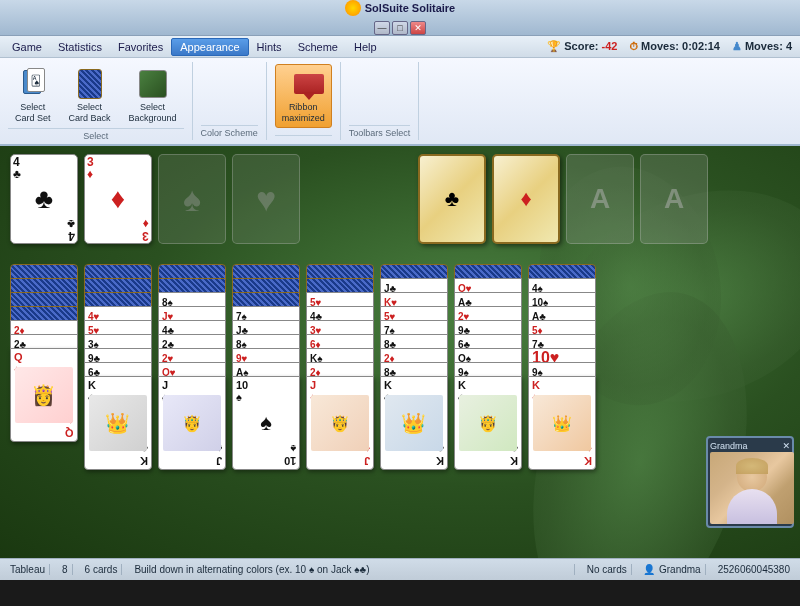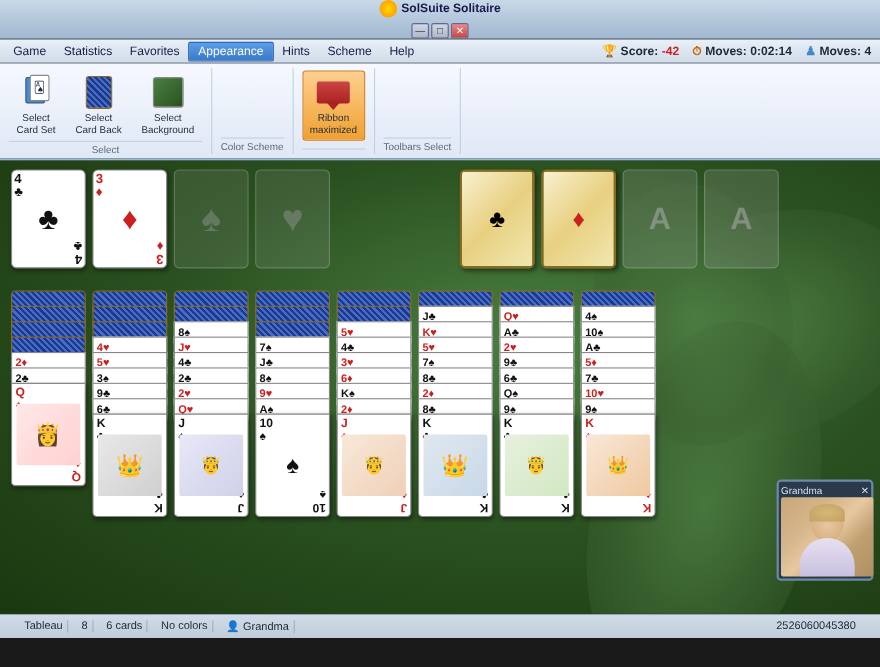--- a/index.html
+++ b/index.html
@@ -67,21 +67,21 @@
       align-items: center;
       padding: 3px 6px;
       cursor: pointer;
       border-radius: 3px;
       font-size: 9px;
       color: #1a2a3a;
       text-align: center;
       min-width: 44px;
       border: 1px solid transparent;
     }
-    .ribbon-btn.active { background: linear-gradient(to bottom, #ffd090, #f0a030); border-color: #d08020; }
+    .ribbon-btn.active { background: linear-gradient(to bottom, #ffd090, #f0a030); border-color: #d08020; align-items: flex-end; }
     .ribbon-btn .btn-icon { width: 32px; height: 32px; margin-bottom: 2px; display: flex; align-items: center; justify-content: center; }
     .ribbon-btn .btn-label { font-size: 9px; line-height: 1.2; }
 
     
     .color-scheme-btn {
       display: flex;
       flex-direction: column;
       align-items: center;
       padding: 2px 6px;
       cursor: pointer;
@@ -110,21 +110,21 @@
       opacity: 0.7;
     }
 
     
     #statusbar {
       height: 22px;
       background: linear-gradient(to bottom, #d0dce8, #c0ccd8);
       border-top: 1px solid #a0b0c0;
       display: flex;
       align-items: center;
-      padding: 0 18px;
+      padding: 0 6px;
       font-size: 10px;
       color: #1a2a3a;
       gap: 8px;
     }
     #statusbar .status-item { padding: 0 4px; border-right: 1px solid #a0b0c0; }
     #statusbar .status-item:last-child { border-right: none; margin-left: auto; }
 
     
     #photo-widget {
       position: absolute;
@@ -548,21 +548,21 @@
           <span style="color:#111;font-size:10px;font-weight:bold;">A♣</span>
         </div>
       <div style="position:absolute;top:56px;left:0;width:68px;height:20px;background:white;border:1px solid #888;display:flex;align-items:center;padding-left:3px;">
           <span style="color:#cc2020;font-size:10px;font-weight:bold;">5♦</span>
         </div>
       <div style="position:absolute;top:70px;left:0;width:68px;height:20px;background:white;border:1px solid #888;display:flex;align-items:center;padding-left:3px;">
           <span style="color:#111;font-size:10px;font-weight:bold;">7♣</span>
         </div>
 
       <div style="position:absolute;top:84px;left:0;width:68px;height:20px;background:white;border:1px solid #888;display:flex;align-items:center;padding-left:3px;">
-          <span style="color:#cc2020;font-size:10px;font-weight:bold;">10♥</span>
+          <span style="color:#cc2020;font-size:16px;font-weight:bold;">10♥</span>
         </div>
       <div style="position:absolute;top:98px;left:0;width:68px;height:20px;background:white;border:1px solid #888;display:flex;align-items:center;padding-left:3px;">
           <span style="color:#111;font-size:10px;font-weight:bold;">9♠</span>
         </div>
       <div style="position:absolute;top:112px;left:0;width:68px;height:94px;background:white;border-radius:0 0 4px 4px;border:1px solid #888;box-shadow:1px 2px 4px rgba(0,0,0,0.4);">
         <div style="position:absolute;top:2px;left:3px;font-size:11px;font-weight:bold;color:#cc2020;line-height:1.1;">K<br>♦</div>
         <div style="position:absolute;bottom:2px;right:3px;font-size:11px;font-weight:bold;color:#cc2020;transform:rotate(180deg);line-height:1.1;">K<br>♦</div>
         <div style="position:absolute;top:18px;left:4px;right:4px;bottom:18px;background:linear-gradient(135deg,#f8e8d8,#f0c8a0);border-radius:2px;display:flex;align-items:center;justify-content:center;font-size:16px;">👑</div>
       </div>
     </div>
@@ -585,22 +585,25 @@
 <div id="statusbar">
   <div class="status-item">
     <span>Tableau</span>
   </div>
   <div class="status-item">
     <span>8</span>
   </div>
   <div class="status-item">
     <span>6 cards</span>
   </div>
+  <div class="status-item" style="flex:1;">
+    <span>Build down in alternating colors (ex. 10 ♠ on Jack ♠♣)</span>
+  </div>
   <div class="status-item">
-    <span>No colors</span>
+    <span>No cards</span>
   </div>
   <div class="status-item">
     <span>👤</span>
     <span>Grandma</span>
   </div>
   <div class="status-item">
     <span>2526060045380</span>
   </div>
 </div>
 

